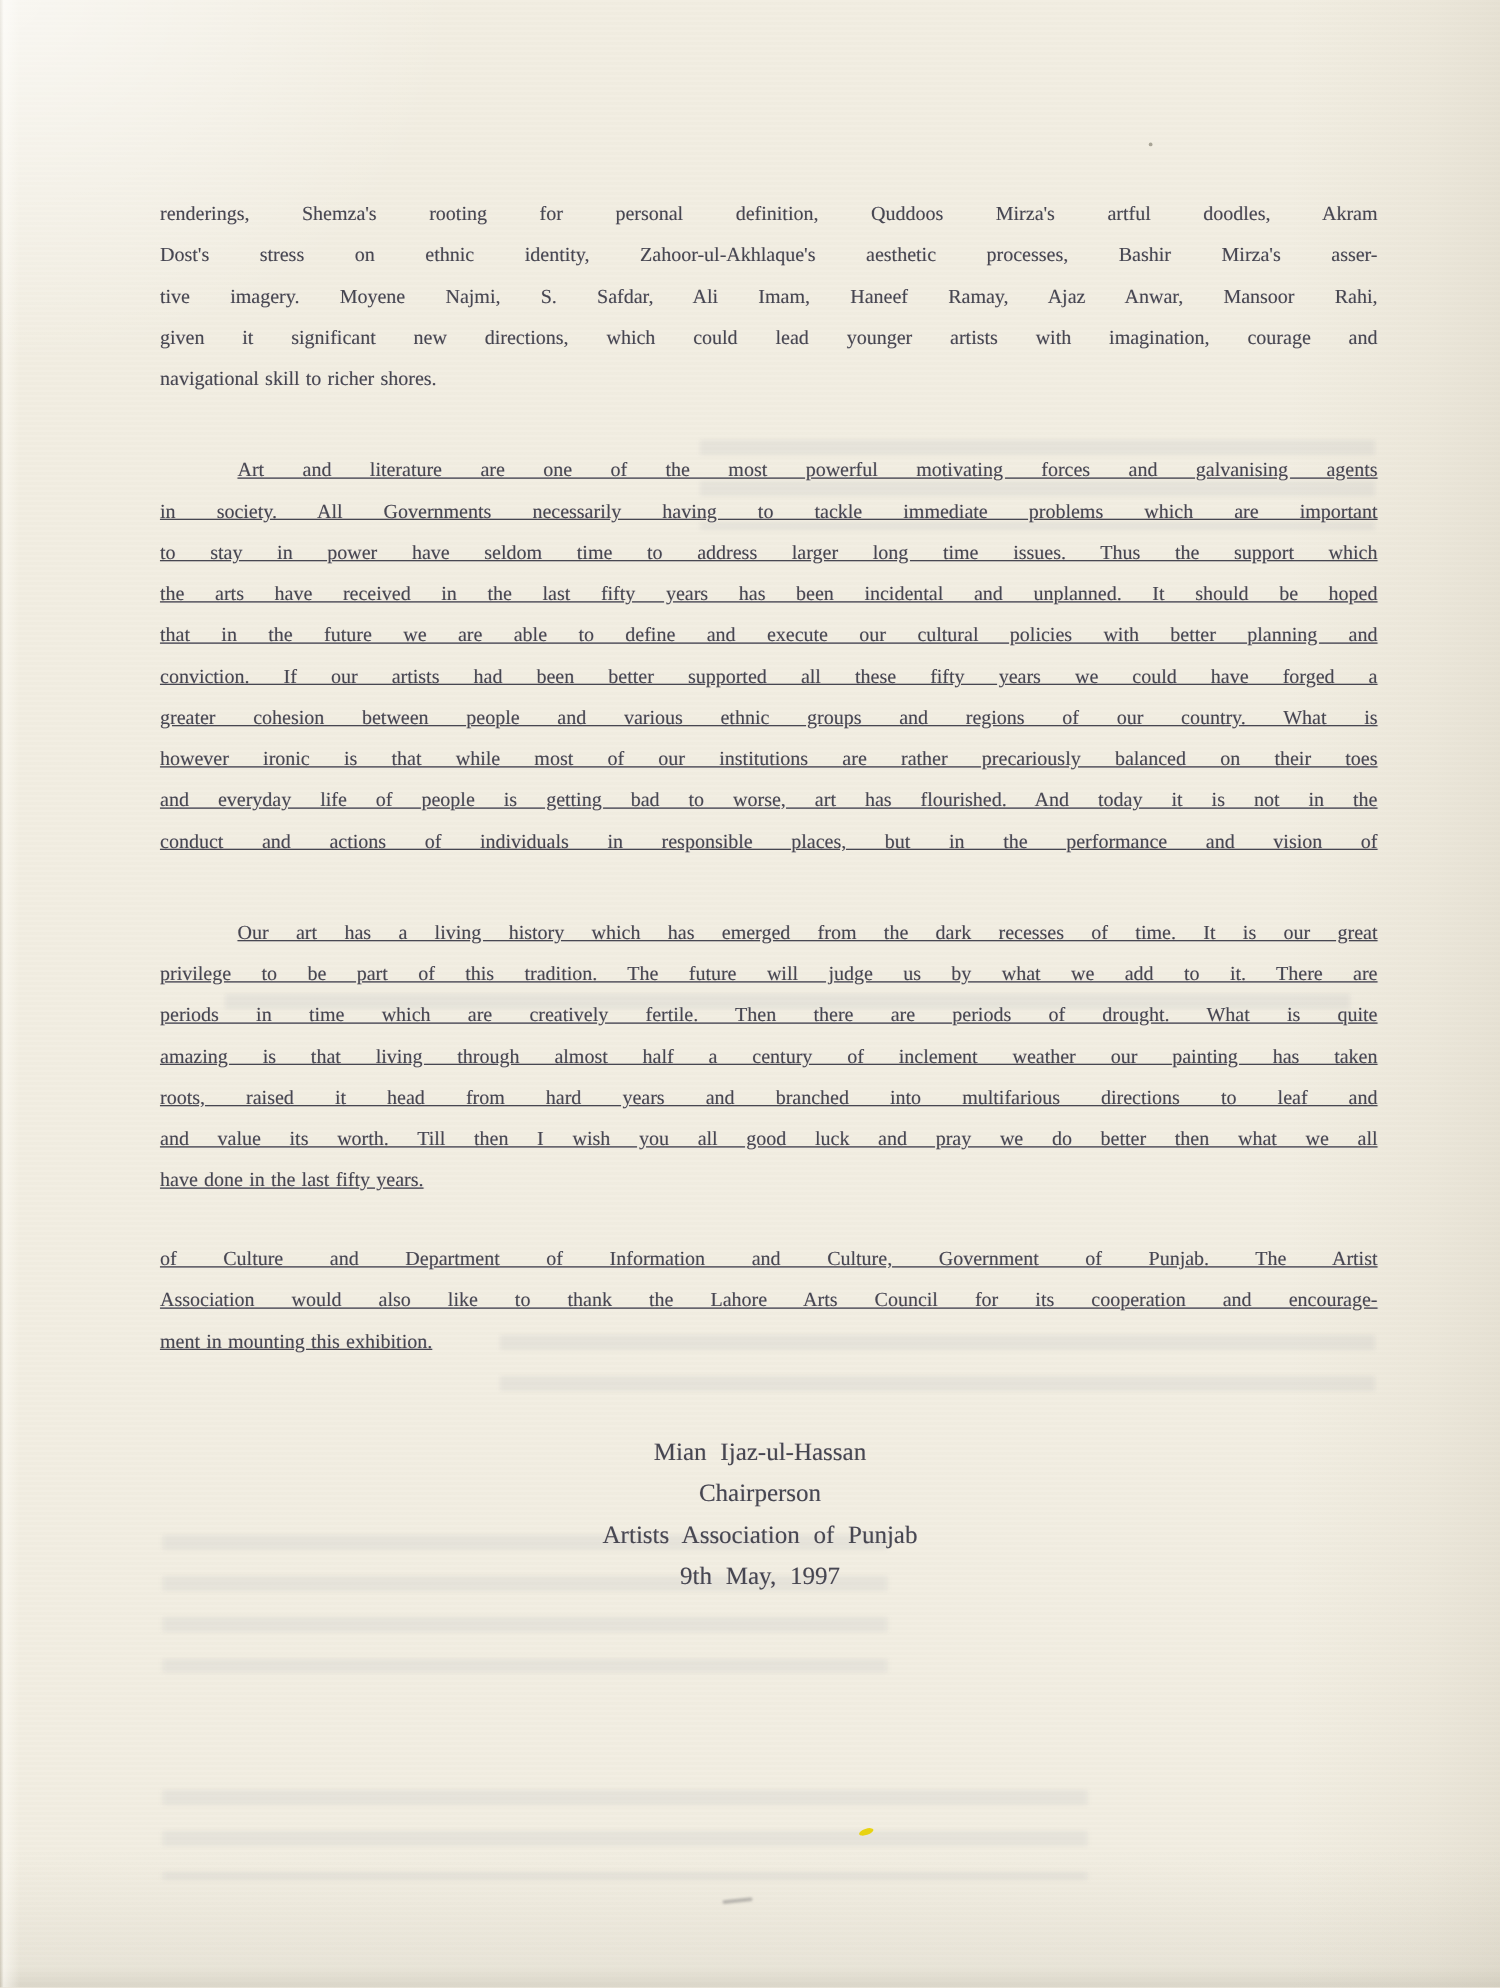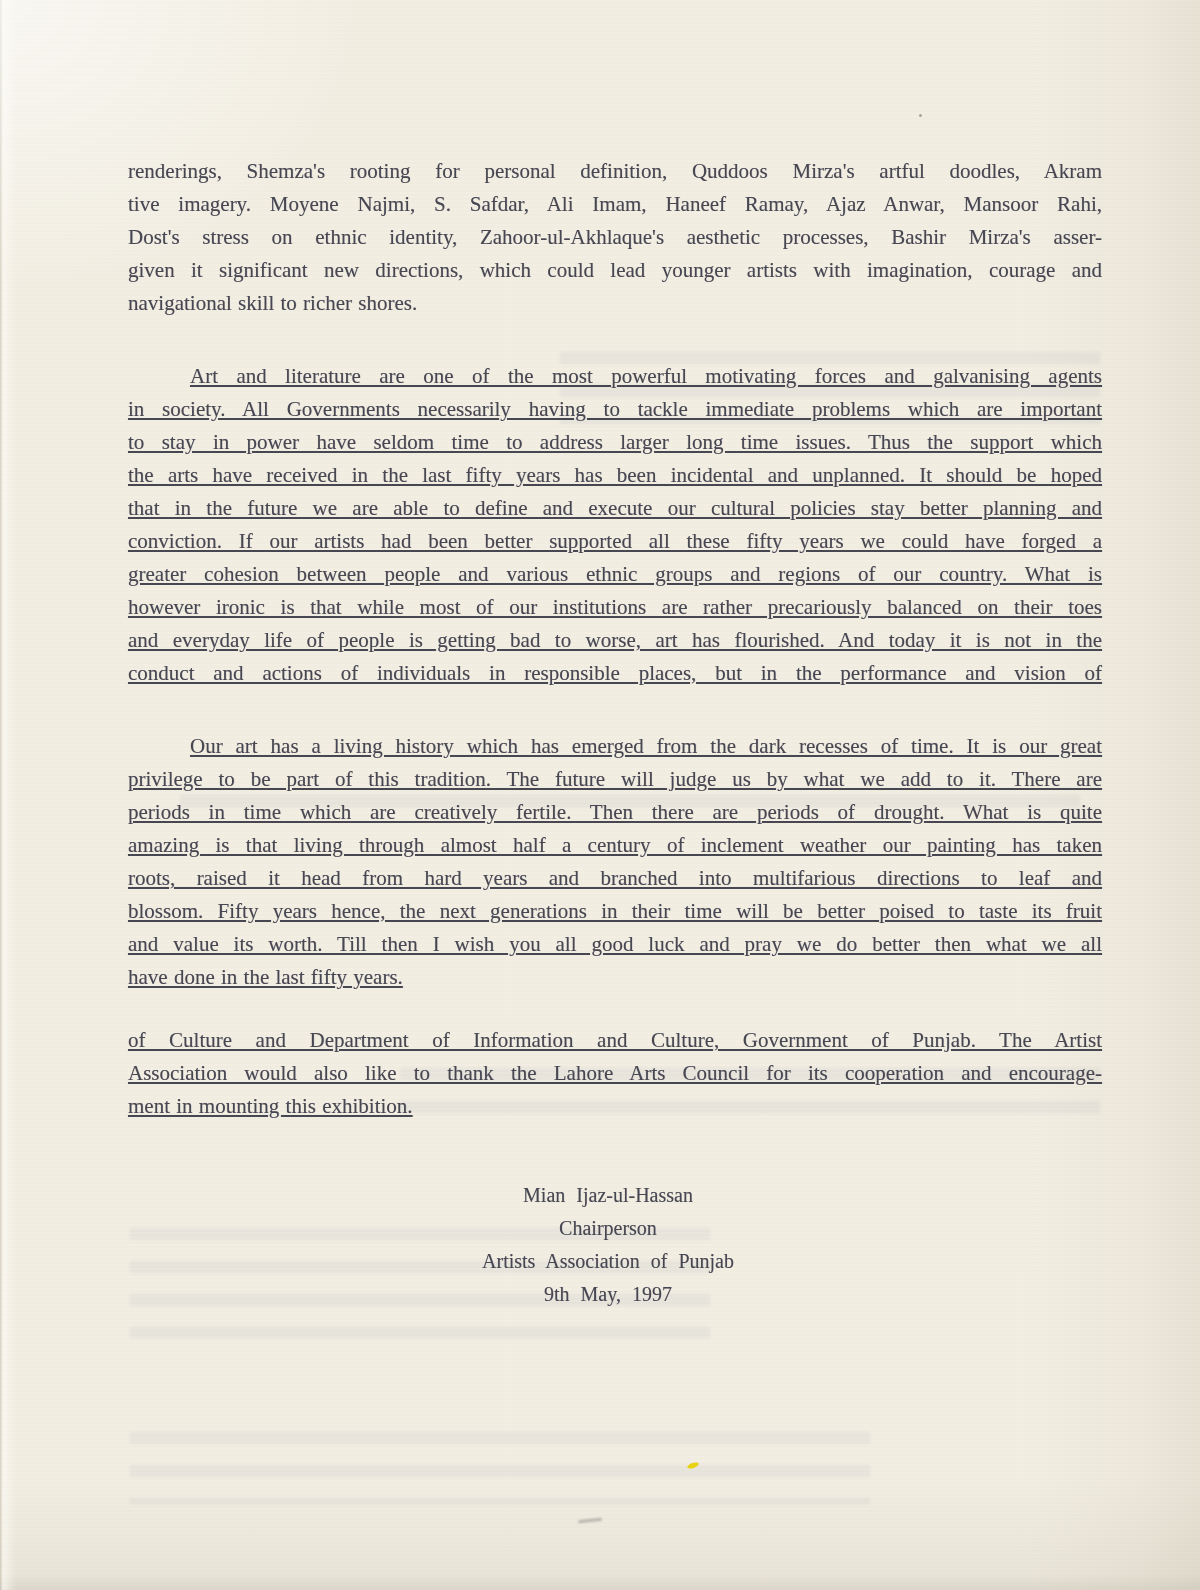--- a/index.html
+++ b/index.html
@@ -20,21 +20,21 @@
       linear-gradient(to bottom, rgba(0,0,0,0) 93%, rgba(150,145,128,0.10) 99%, rgba(138,133,116,0.22) 100%),
       repeating-linear-gradient(to bottom, rgba(255,255,255,0.020) 0 2px, rgba(60,55,40,0.012) 2px 4px),
       #f2eee2;
   }
   .text-block {
     position: absolute;
     left: 128px; top: 155px;
     width: 974px;
   }
   .line {
-    font-size: 21px;
+    font-size: 16px;
     line-height: 33px;
     text-align: justify;
     text-align-last: justify;
     letter-spacing: 0px;
     word-spacing: 1px;
     text-shadow: 0.4px 0 0 rgba(60,70,130,0.22), -0.4px 0 0 rgba(130,70,60,0.12);
   }
   .line.last { text-align-last: left; }
   .line.indent { padding-left: 62px; }
   .para + .para { margin-top: 40px; text-decoration: underline; }
@@ -85,44 +85,43 @@
   <div class="ghost ghost-1"></div>
   <div class="ghost ghost-2"></div>
   <div class="ghost ghost-3"></div>
   <div class="ghost ghost-4"></div>
   <div class="ghost ghost-5"></div>
 
   <div class="text-block">
     <div id="paragraphs">
         <div class="para">
           <div class="line">renderings, Shemza's rooting for personal definition, Quddoos Mirza's artful doodles, Akram</div>
+          <div class="line">Dost's stress on ethnic identity, Zahoor-ul-Akhlaque's aesthetic processes, Bashir Mirza's asser-</div>
           <div class="line">tive imagery. Moyene Najmi, S. Safdar, Ali Imam, Haneef Ramay, Ajaz Anwar, Mansoor Rahi,</div>
-          <div class="line">Dost's stress on ethnic identity, Zahoor-ul-Akhlaque's aesthetic processes, Bashir Mirza's asser-</div>
           <div class="line">given it significant new directions, which could lead younger artists with imagination, courage and</div>
           <div class="line last">navigational skill to richer shores.</div>
         </div>
         <div class="para">
           <div class="line indent">Art and literature are one of the most powerful motivating forces and galvanising agents</div>
           <div class="line">in society. All Governments necessarily having to tackle immediate problems which are important</div>
           <div class="line">to stay in power have seldom time to address larger long time issues. Thus the support which</div>
           <div class="line">the arts have received in the last fifty years has been incidental and unplanned. It should be hoped</div>
-          <div class="line">that in the future we are able to define and execute our cultural policies stay better planning and</div>
+          <div class="line">that in the future we are able to define and execute our cultural policies with better planning and</div>
           <div class="line">conviction. If our artists had been better supported all these fifty years we could have forged a</div>
           <div class="line">greater cohesion between people and various ethnic groups and regions of our country. What is</div>
           <div class="line">however ironic is that while most of our institutions are rather precariously balanced on their toes</div>
           <div class="line">and everyday life of people is getting bad to worse, art has flourished. And today it is not in the</div>
           <div class="line">conduct and actions of individuals in responsible places, but in the performance and vision of</div>
         </div>
         <div class="para">
           <div class="line indent">Our art has a living history which has emerged from the dark recesses of time. It is our great</div>
           <div class="line">privilege to be part of this tradition. The future will judge us by what we add to it. There are</div>
           <div class="line">periods in time which are creatively fertile. Then there are periods of drought. What is quite</div>
           <div class="line">amazing is that living through almost half a century of inclement weather our painting has taken</div>
           <div class="line">roots, raised it head from hard years and branched into multifarious directions to leaf and</div>
-          <div class="line">blossom. Fifty years hence, the next generations in their time will be better poised to taste its fruit</div>
           <div class="line">and value its worth. Till then I wish you all good luck and pray we do better then what we all</div>
           <div class="line last">have done in the last fifty years.</div>
         </div>
         <div class="para">
           <div class="line">of Culture and Department of Information and Culture, Government of Punjab. The Artist</div>
           <div class="line">Association would also like to thank the Lahore Arts Council for its cooperation and encourage-</div>
           <div class="line last">ment in mounting this exhibition.</div>
         </div>
       </div>
 

